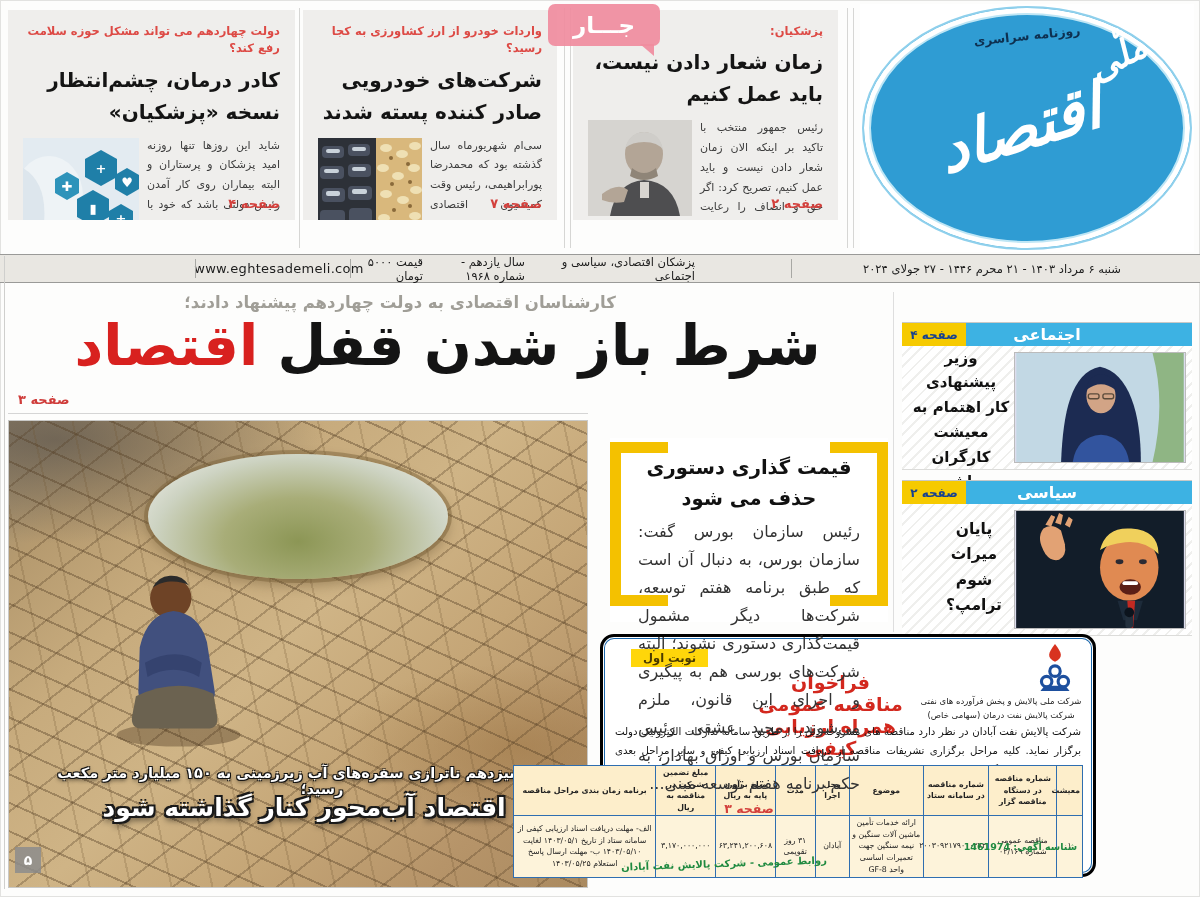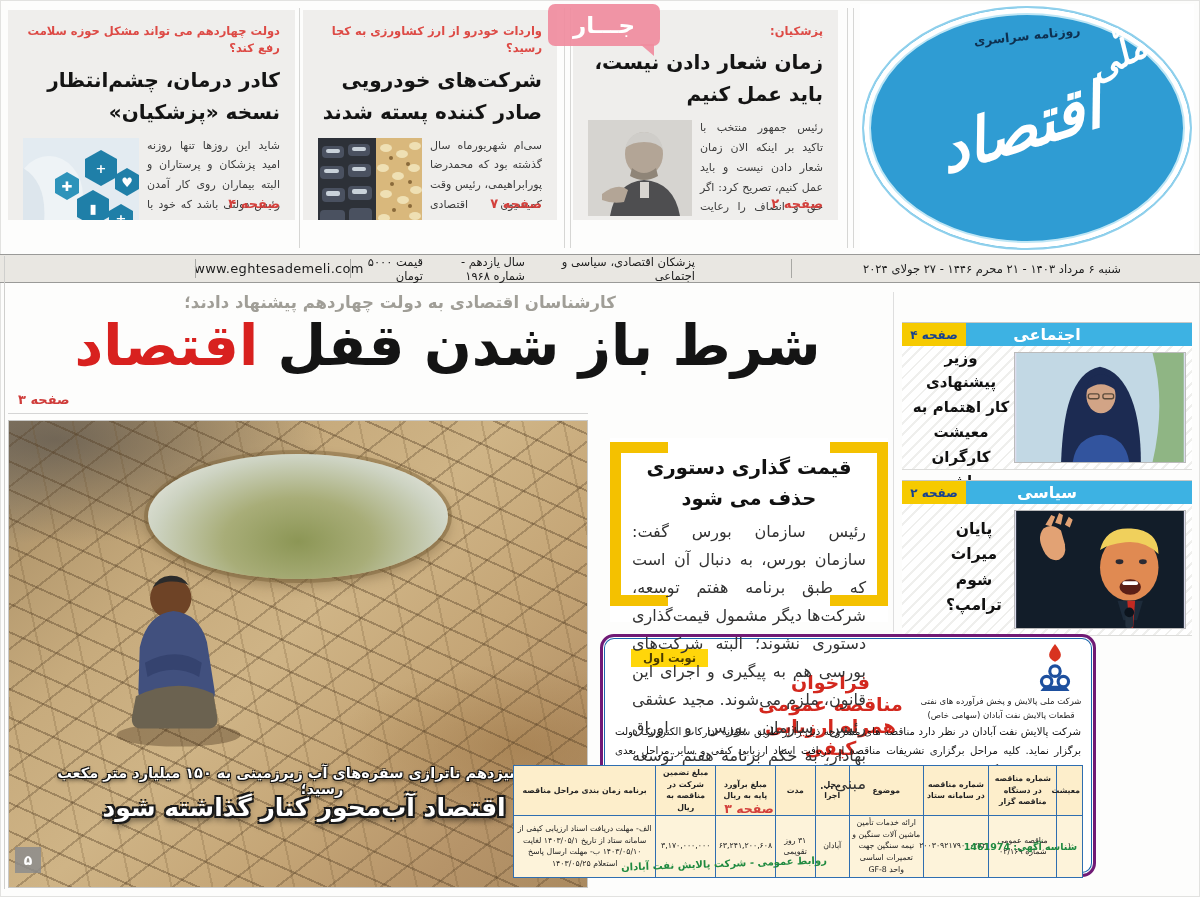--- a/index.html
+++ b/index.html
@@ -84,21 +84,21 @@
            text-shadow: 2px 2px 0 #1a1a1a, -2px 2px 0 #1a1a1a, 2px -2px 0 #1a1a1a, -2px -2px 0 #1a1a1a, 0 4px 6px rgba(0,0,0,.65); padding-left: 12px; }
   .ph-page { position:absolute; left:6px; bottom:14px; width:26px; height:26px; background:rgba(140,140,140,.85);
              color:#fff; font-size:14px; font-weight:bold; display:flex; align-items:center; justify-content:center; }
   .boy { position:absolute; left:16%; top:31%; width:155px; height:185px; }
 
   
   .bourse { position:absolute; left:610px; top:438px; width:278px; height:184px; background:#fff; }
   .br-l, .br-r { position:absolute; top:4px; bottom:16px; width:58px; border:11px solid #f4c100; }
   .br-l { left:0;  border-right:none; }
   .br-r { right:0; border-left:none; }
-  .bourse .inner { position:absolute; inset:0; padding:14px 22px 0; z-index:2; }
+  .bourse .inner { position:absolute; inset:0; padding:14px 28px 0; z-index:2; }
   .bourse .hl { text-align:center; font-size:19.5px; font-weight:bold; color:#111; line-height:1.6; }
   .bourse .bd { margin-top:4px; font-size:16px; line-height:1.75; color:#333; text-align:justify; }
   .bourse .plink { text-align:center; color:#d3403c; font-size:12.5px; font-weight:bold; margin-top:3px; }
 
   
   .sc { position:absolute; left:902px; width:290px; border-top:1px solid #c9c9c7; border-bottom:1px solid #dcdcda; }
   #sc1 { top:322px; height:148px; }
   #sc2 { top:480px; height:156px; }
   .sc-head { position:relative; height:23px; background:#3db2e3; }
   .sc-title { position:absolute; inset:0; display:flex; align-items:center; justify-content:center;
@@ -107,21 +107,21 @@
               font-size:12px; font-weight:bold; display:flex; align-items:center; justify-content:center; }
   .sc-body { display:flex; direction:rtl; height:calc(100% - 23px); padding:6px;
              background: repeating-linear-gradient(135deg, #ffffff 0 6px, #efefed 6px 8px); }
   .sc-photo { width:172px; border:1px solid #bbb; background:#dde; flex:none; }
   .sc-txt { flex:1; display:flex; flex-direction:column; justify-content:center; text-align:center;
             font-size:15px; font-weight:bold; color:#111; line-height:1.65; padding:0 4px; }
   #sc2 .sc-txt { justify-content:flex-end; padding-bottom:10px; font-size:15.5px;margin-left:26px; }
 
   
   .tender { position:absolute; left:600px; top:634px; width:496px; height:243px; background:#fff;
-            border:3px solid #701a75; border-radius:14px; box-shadow: inset 0 0 0 1px #fff, inset 0 0 0 2px #1a67ac; }
+            border:3px solid #000000; border-radius:14px; box-shadow: inset 0 0 0 1px #fff, inset 0 0 0 2px #1a67ac; }
   .t-badge { position:absolute; left:28px; top:12px; background:#ffd60a; color:#4a3a00;
              font-size:11.5px; font-weight:bold; padding:2px 12px; }
   .t-logo { position:absolute; right:16px; top:6px; }
   .t-org { position:absolute; right:6px; top:57px; width:172px; text-align:center;
            font-size:8.5px; line-height:1.7; color:#222; }
   .t-title { position:absolute; top:34px; left:150px; right:185px; text-align:center;
              color:#d3281e; font-size:19px; font-weight:bold; }
   .t-body { position:absolute; top:86px; left:12px; right:12px; font-size:10.2px; line-height:1.85;
             text-align:justify; color:#111; }
   .t-table { position:absolute; top:128px; left:10px; right:10px; border-collapse:collapse;
@@ -351,21 +351,21 @@
     <div class="t-badge">نوبت اول</div>
     <svg class="t-logo" width="44" height="50" viewBox="0 0 40 48">
       <path d="M20 1 C13 10 12 14 20 18 C28 14 27 10 20 1 Z" fill="#d8321f"></path>
       <circle cx="20" cy="27" r="5" fill="none" stroke="#1d4f9e" stroke-width="3"></circle>
       <circle cx="12" cy="37" r="5" fill="none" stroke="#1d4f9e" stroke-width="3"></circle>
       <circle cx="28" cy="37" r="5" fill="none" stroke="#1d4f9e" stroke-width="3"></circle>
       <path d="M6 46 L34 46 L30 41 L10 41 Z" fill="#1d4f9e"></path>
     </svg>
     <div class="t-org">
       <div>شرکت ملی پالایش و پخش فرآورده های نفتی</div>
-      <div>قطعات پالایش نفت آبادان (سهامی خاص)</div>
+      <div>شرکت پالایش نفت درمان (سهامی خاص)</div>
     </div>
     <div class="t-title">فراخوان مناقصه عمومی همراه ارزیابی کیفی</div>
     <div class="t-body">شرکت پالایش نفت آبادان در نظر دارد مناقصه های مشروحه ذیل را از طریق سامانه تدارکات الکترونیک دولت برگزار نماید. کلیه مراحل برگزاری تشریفات مناقصه از دریافت اسناد ارزیابی کیفی و سایر مراحل بعدی مناقصه از طریق درگاه سامانه تدارکات الکترونیکی دولت به آدرس WWW.SETADIRAN.IR انجام خواهد شد.</div>
     <table class="t-table">
       <colgroup>
         <col style="width:4.5%">
           <col style="width:12%">
           <col style="width:11.5%">
           <col style="width:13%">
         <col style="width:6%">

